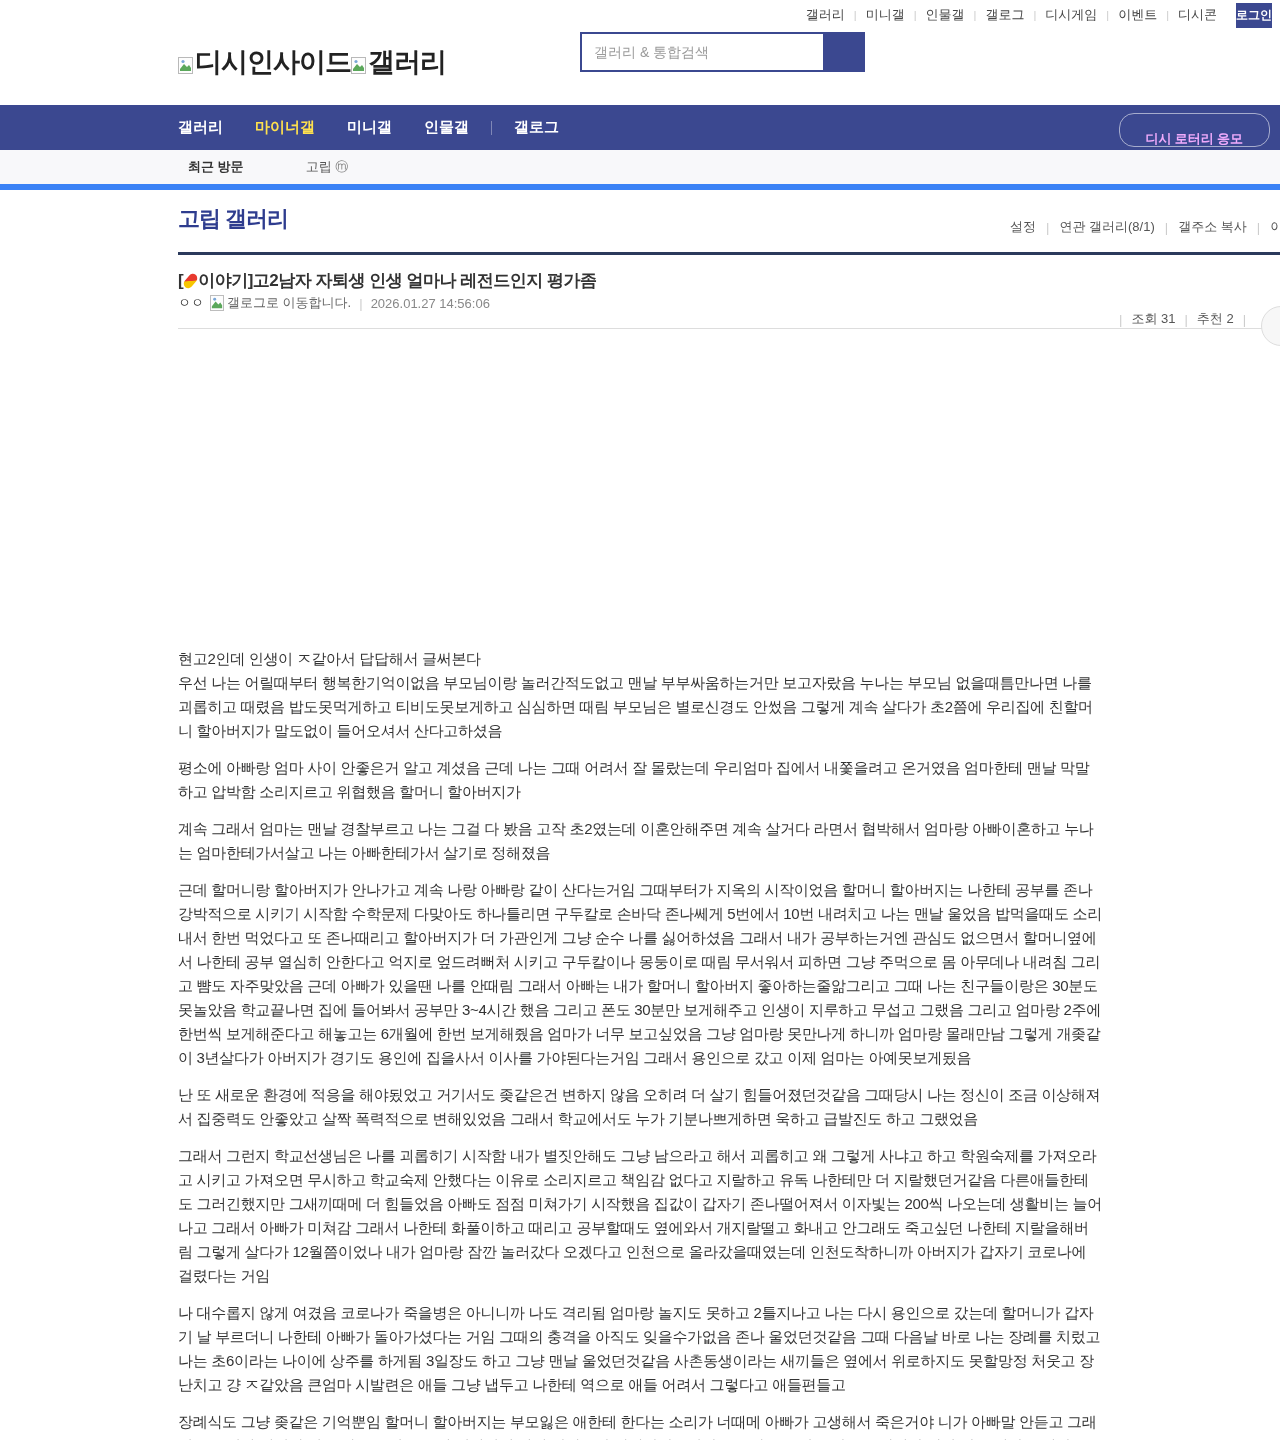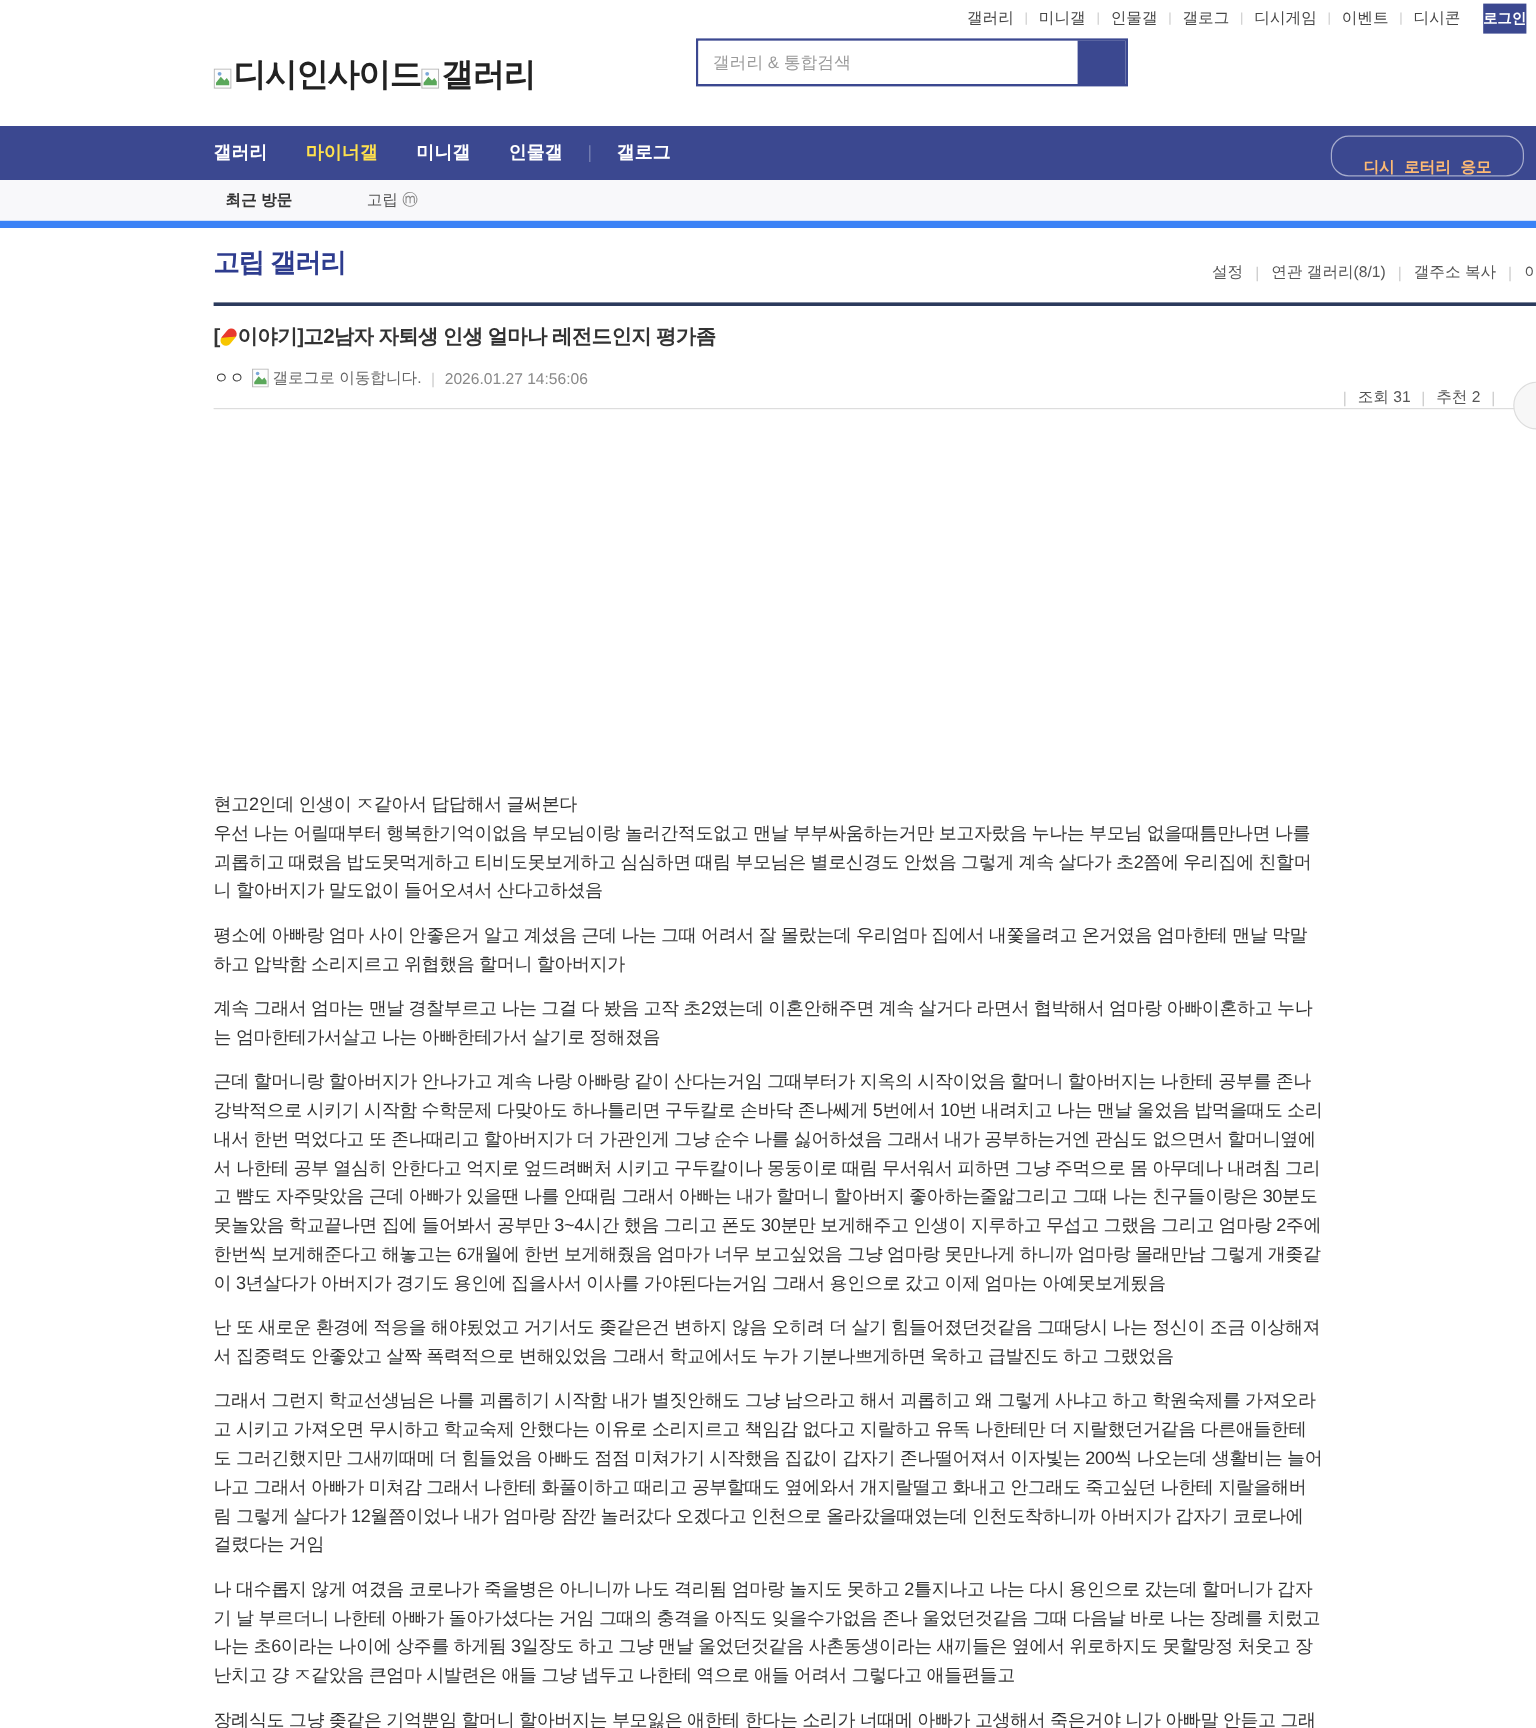--- a/index.html
+++ b/index.html
@@ -14,39 +14,39 @@
   .topbar .links a { color:#444; text-decoration:none; padding:0 9px; cursor:pointer; }
   .topbar .sep { color:#ccc; font-size:11px; }
   .login-btn { background:#3b4890; color:#fff; font-size:12px; padding:4px 0;
     margin-left:10px; border:none; cursor:pointer; font-weight:bold; }
 
   
   .header { position:relative; height:75px; }
   .logo { position:absolute; left:178px; top:14px; display:flex; align-items:center;
     font-size:27px; font-weight:bold; color:#222; letter-spacing:-1px; cursor:pointer; }
   .broken-img { display:inline-block; width:15px; height:17px; margin:0 2px 8px 0; }
-  .search-wrap { position:absolute; left:580px; top:2px; width:360px; height:40px;
+  .search-wrap { position:absolute; left:580px; top:2px; width:285px; height:40px;
     border:2px solid #3b4890; display:flex; background:#fff; }
   .search-input { flex:1; border:none; outline:none; font-size:14px; padding:0 12px;
     color:#333; font-family:inherit; }
   .search-input::placeholder { color:#9a9a9a; }
   .search-btn { width:40px; background:#3b4890; border:none; cursor:pointer; }
 
   
   .mainnav { position:relative; height:45px; background:#3b4890; display:flex;
     align-items:center; }
   .mainnav .items { display:flex; align-items:center; margin-left:178px; gap:0; }
   .mainnav a { color:#fff; font-size:15px; font-weight:bold; text-decoration:none;
     padding:0 16px; cursor:pointer; }
   .mainnav a:first-child { padding-left:0; }
   .mainnav a.active { color:#ffe14d; }
   .mainnav .vsep { width:1px; height:14px; background:rgba(255,255,255,.35); margin:0 6px; }
   .rotary-btn { position:absolute; right:10px; top:8px; height:30px; padding:16px 26px;
     border:1px solid rgba(255,255,255,.55); border-radius:15px; background:transparent;
-    color:#fdba74; font-size:13px; font-weight:bold; cursor:pointer; font-family:Liberation Mono, monospace; }
+    color:#f0abfc; font-size:13px; font-weight:bold; cursor:pointer; font-family:Liberation Serif, serif; }
 
   
   .subbar { height:40px; background:#f8f8fa; border-bottom:6px solid #3b82f6;
     display:flex; align-items:center; }
   .subbar .recent { margin-left:188px; font-size:13px; font-weight:bold; color:#333; }
   .subbar .gal { margin-left:62px; font-size:13px; color:#555; cursor:pointer;
     text-decoration:none; }
   .subbar .m-badge { color:#888; font-size:13px; }
 
   
@@ -59,21 +59,21 @@
   .gallinks .sep { color:#ccc; }
 
   
   .post { position:relative; margin-left:178px; width:1102px; }
   .post .toprule { height:3px; background:#2b3a5c; margin-bottom:14px; }
   .post-title { font-size:17px; font-weight:bold; color:#333; display:flex;
     align-items:center; letter-spacing:-0.5px; }
   .capsule { display:inline-block; width:9px; height:16px; border-radius:8px;
     background:linear-gradient(135deg,#e8392e 48%,#f7c600 52%); transform:rotate(40deg);
     margin:0 3px; }
-  .post-meta { position:relative; margin-top:12px; height:22px; font-size:13px;
+  .post-meta { position:relative; height:22px; font-size:13px;
     color:#666; display:flex; align-items:center; }
   .post-meta .nick { color:#333; }
   .post-meta .gallog { display:flex; align-items:center; margin-left:4px; color:#666;
     cursor:pointer; }
   .post-meta .sep { color:#ccc; margin:0 8px; }
   .post-meta .date { color:#888; }
   .meta-right { position:absolute; left:932px; top:0; display:flex; align-items:center;
     white-space:nowrap; font-size:13px; color:#555; }
   .meta-right .sep { color:#ccc; margin:0 9px; }
   .comment-bubble { width:40px; height:40px; border-radius:50%; border:1px solid #ddd;

